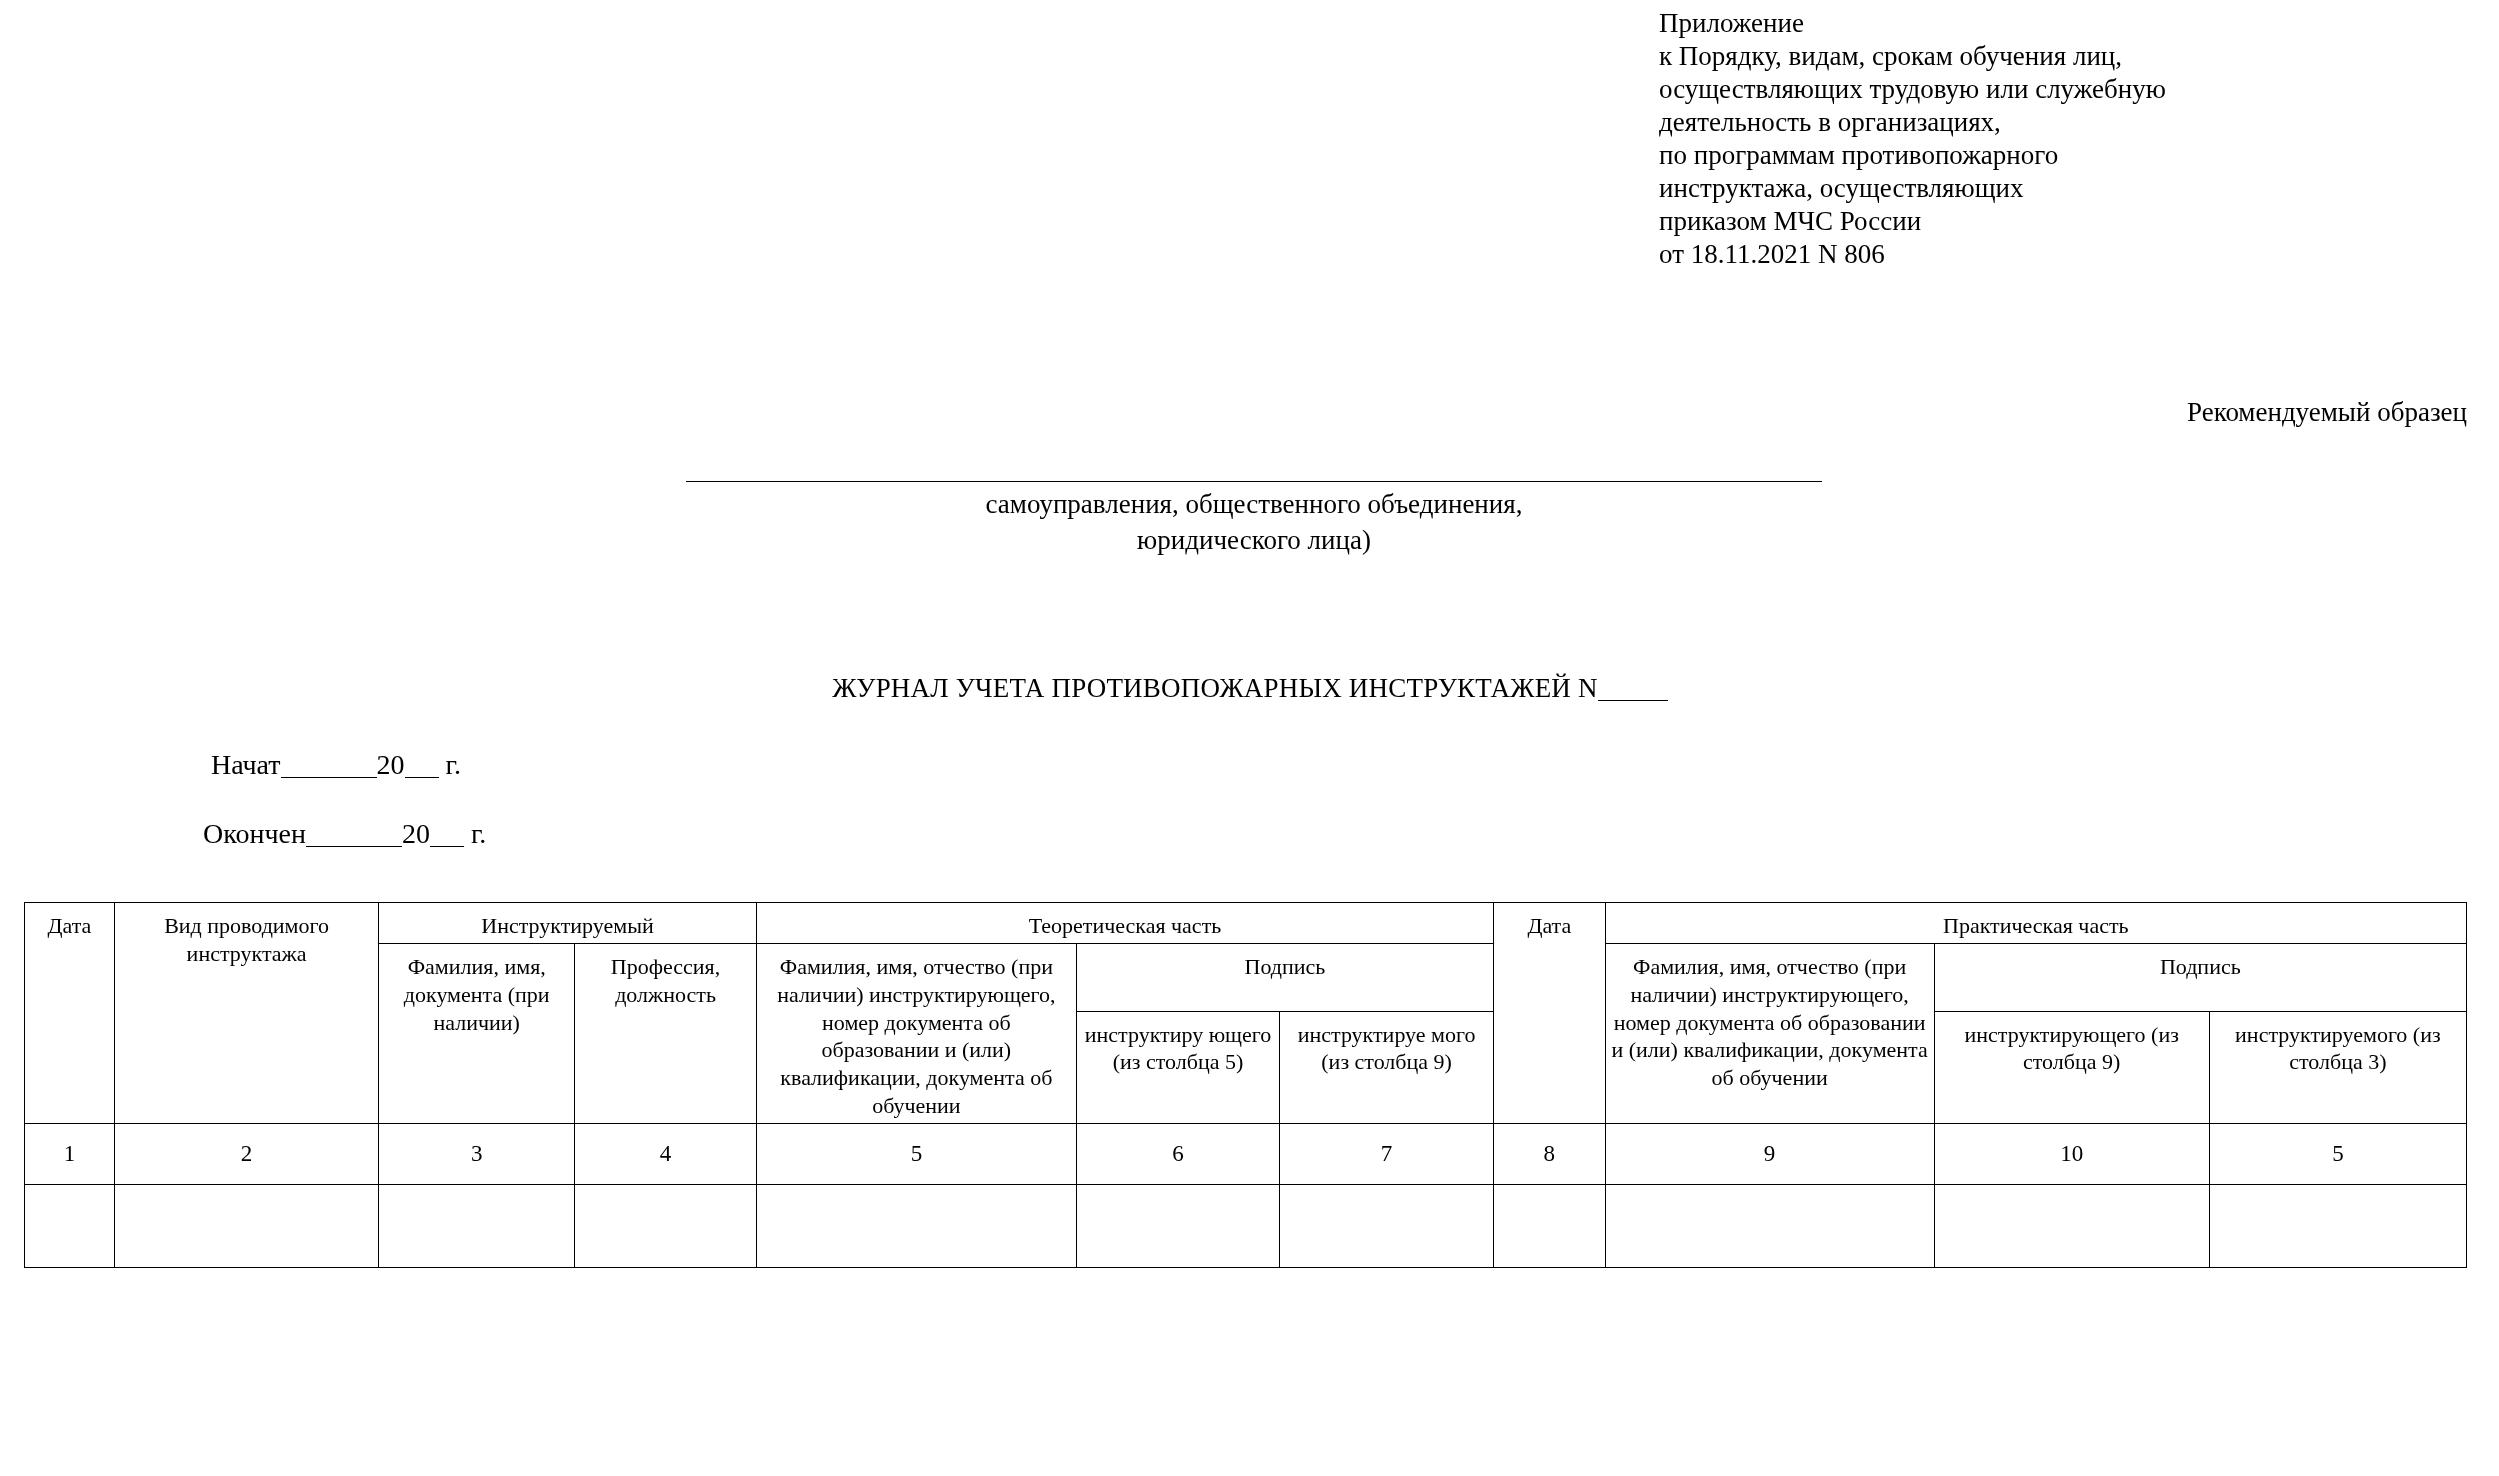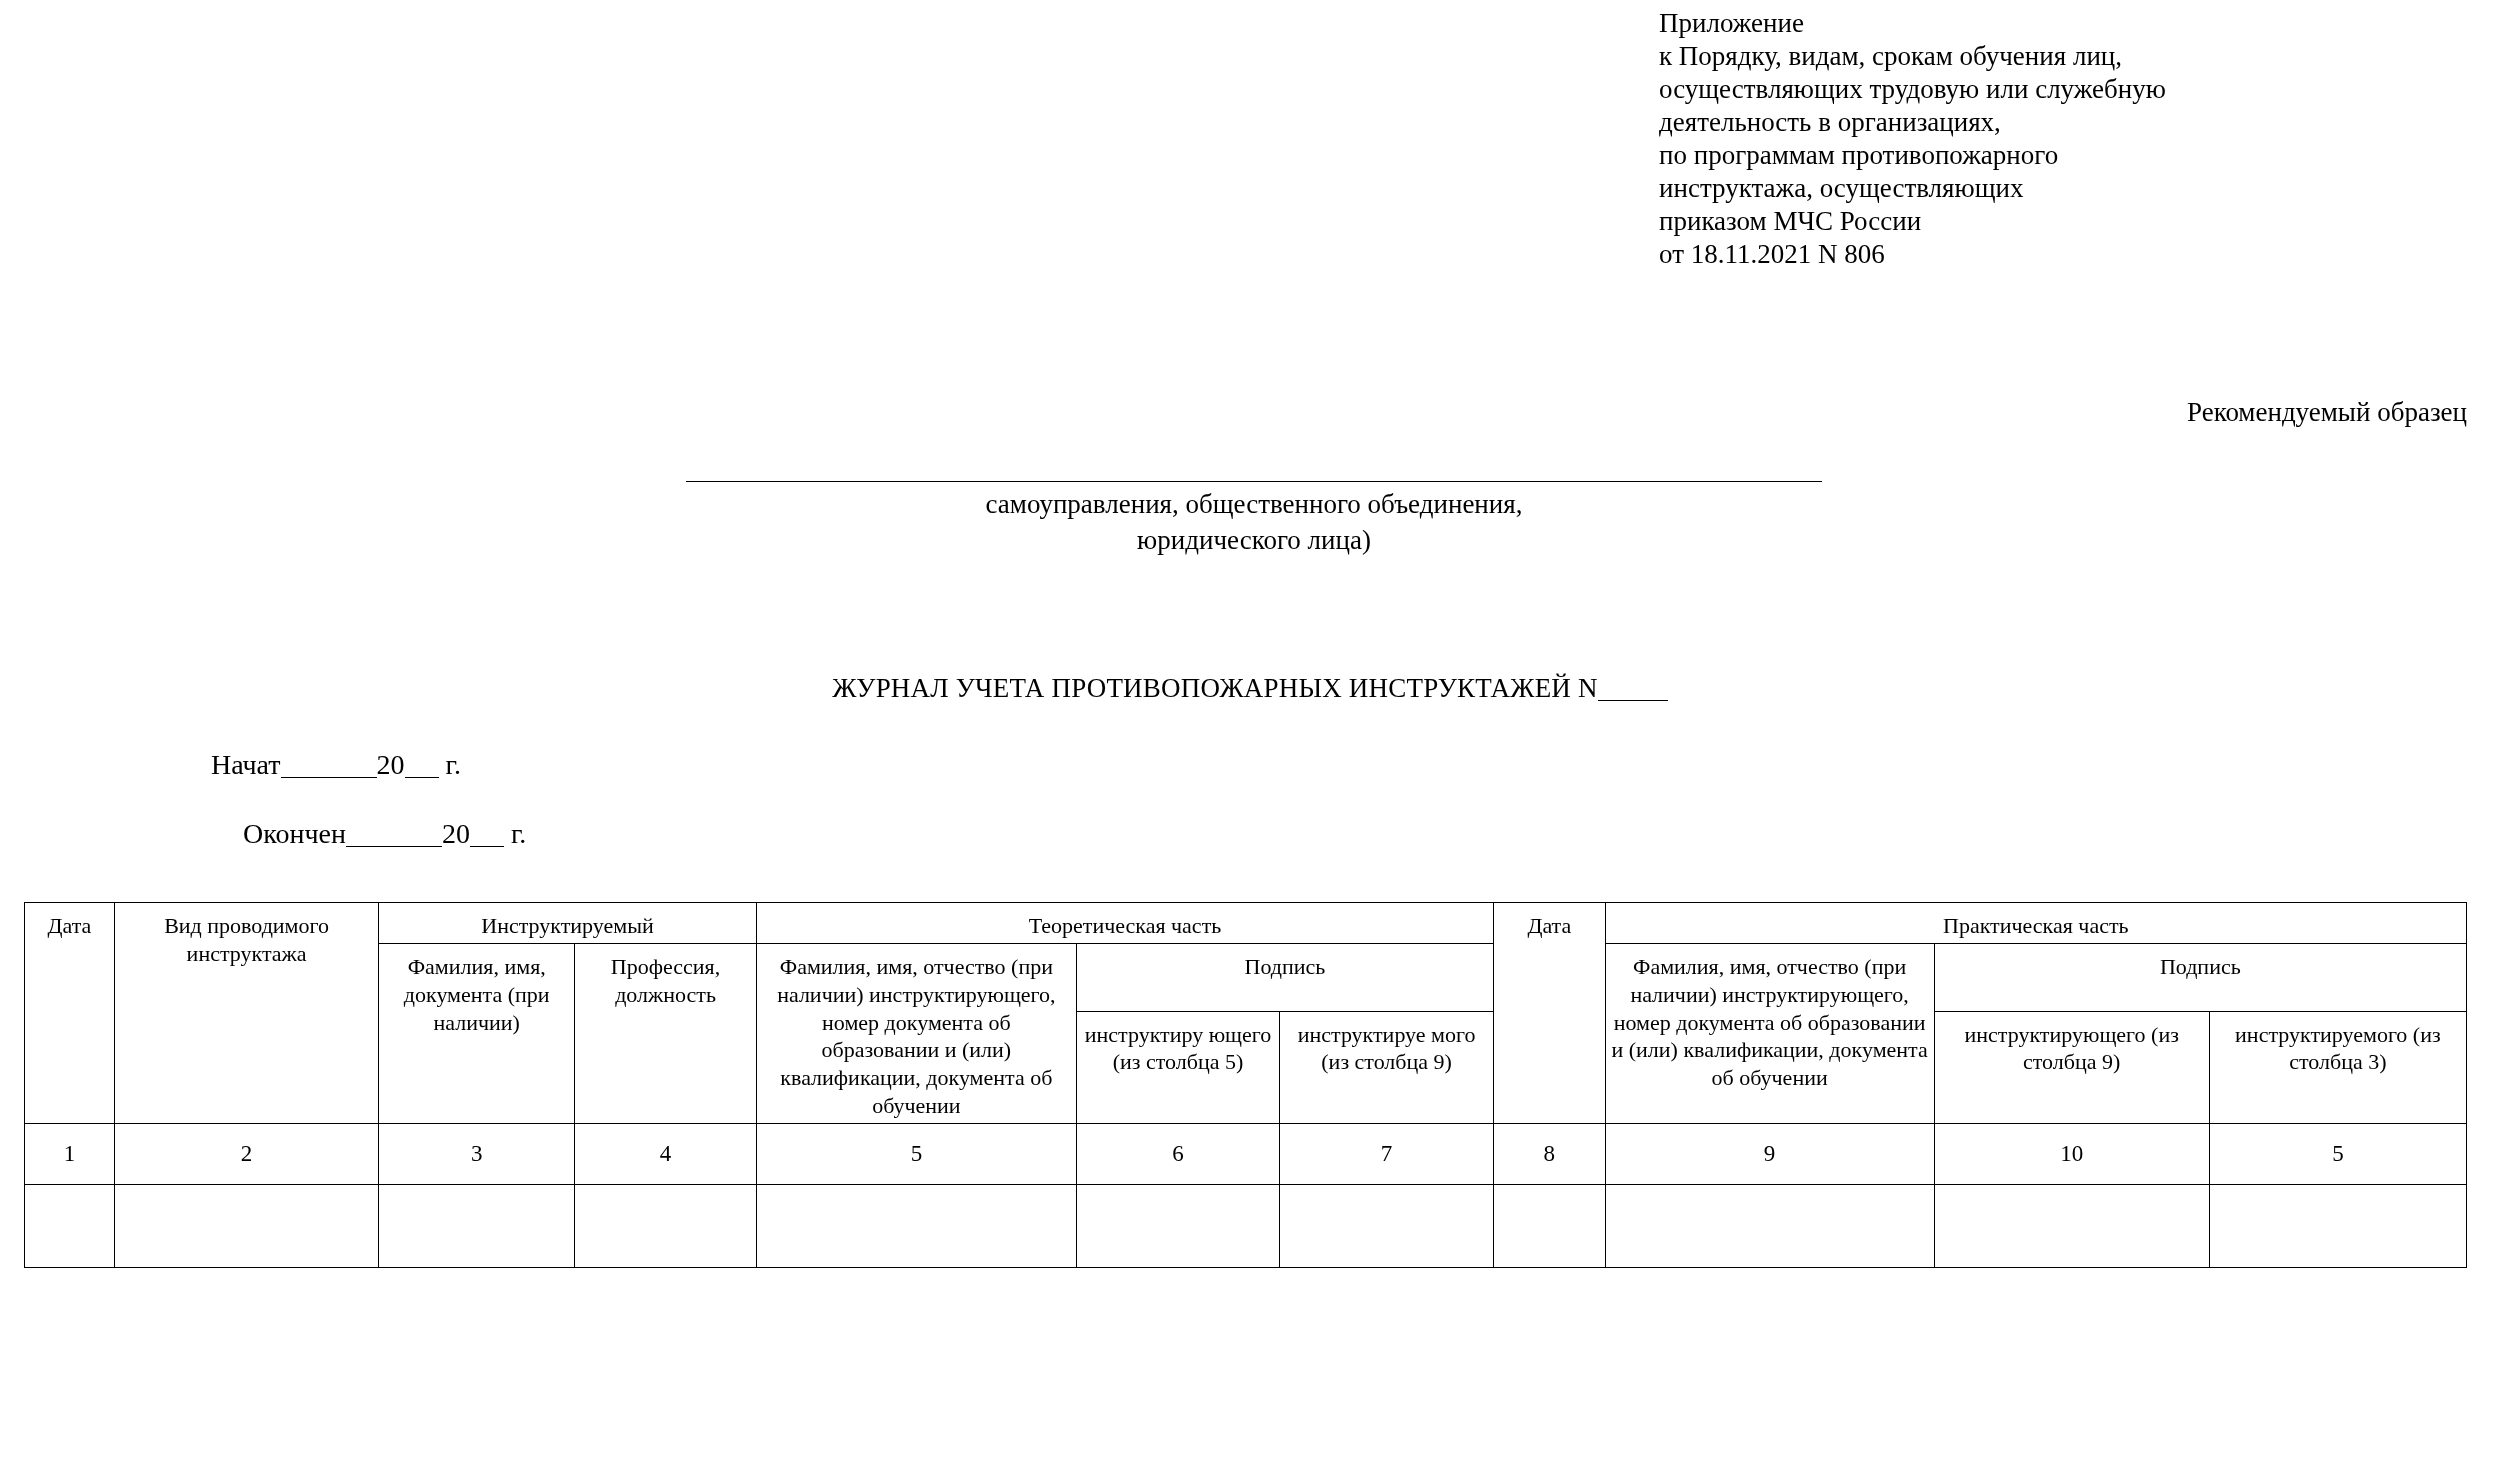--- a/index.html
+++ b/index.html
@@ -91,21 +91,20 @@
     left: 211px;
     font-size: 28px;
     white-space: nowrap;
   }
   .finished-line {
     position: absolute;
     top: 818px;
     left: 203px;
     font-size: 28px;
     white-space: nowrap;
-    margin-left: 40px;
   }
 
   
   .journal-table {
     position: absolute;
     top: 902px;
     left: 24px;
     width: 2443px;
     border-collapse: collapse;
     table-layout: fixed;

